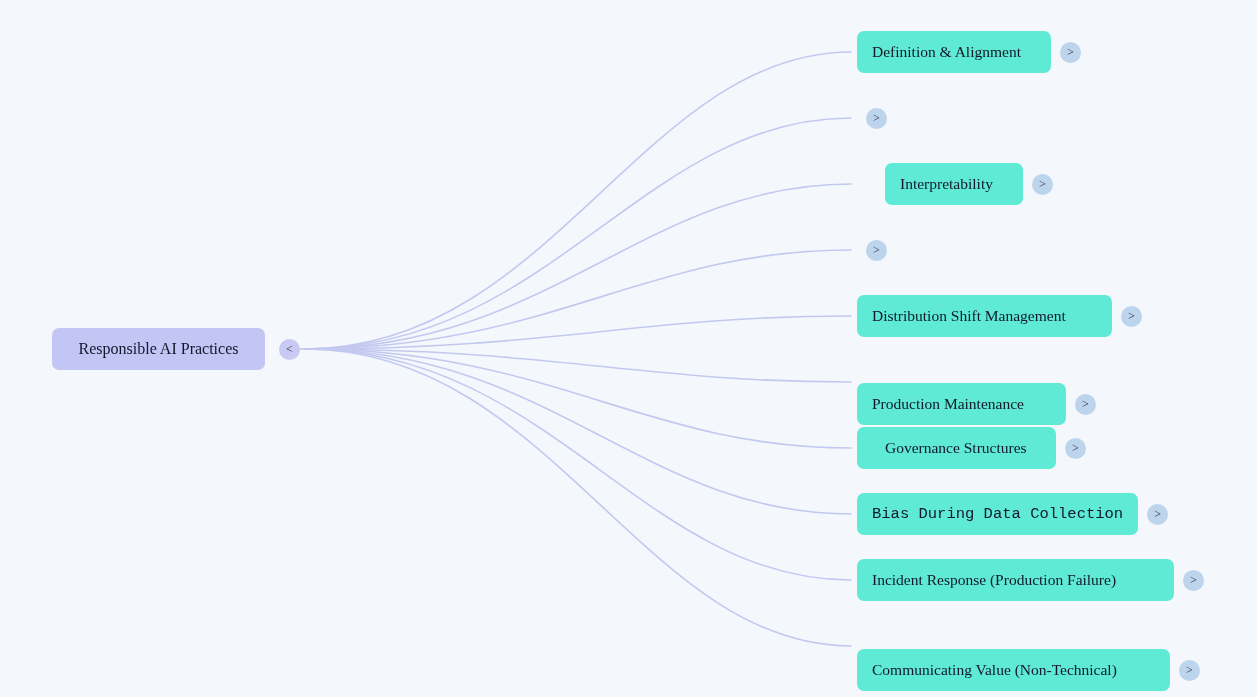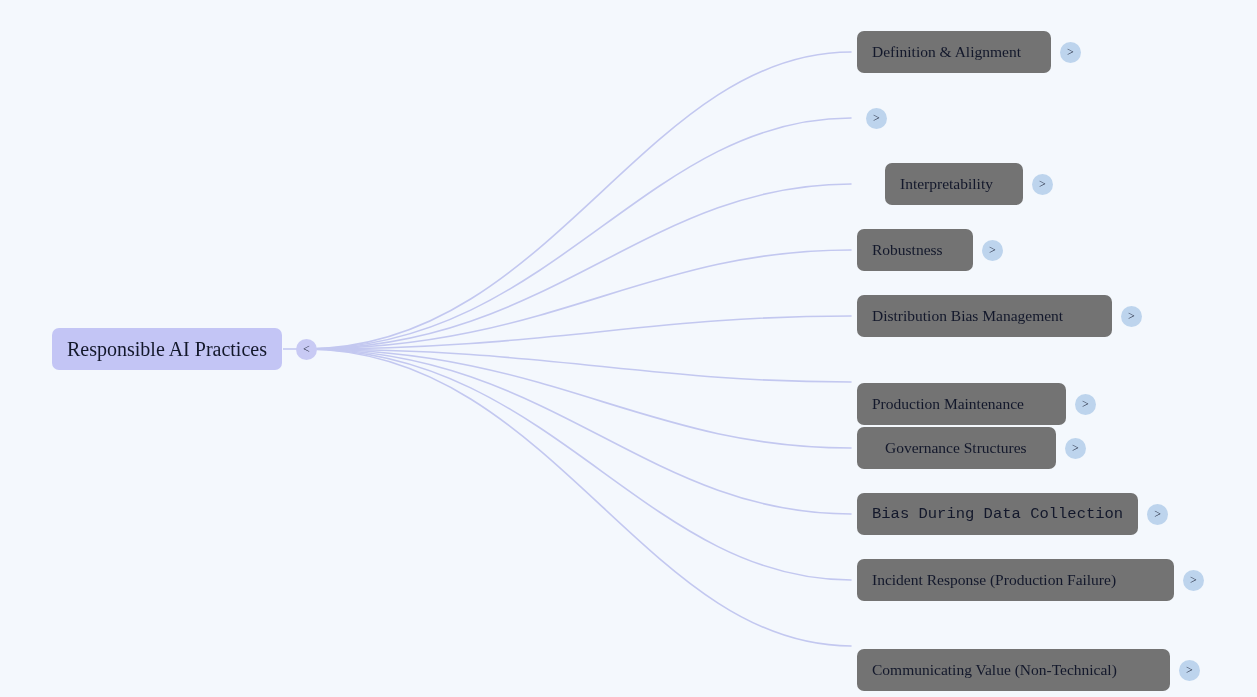--- a/index.html
+++ b/index.html
@@ -41,26 +41,26 @@
     display: flex;
     align-items: center;
     border-radius: 7px;
     padding: 0 15px;
     box-sizing: border-box;
     white-space: nowrap;
     color: #13182b;
   }
   .root-node .node-box {
     background: #c3c5f5;
-    font-size: 20px;
+    font-size: 16px;
     min-width: 213px;
     justify-content: center;
   }
   .child-node .node-box {
-    background: #737373;
+    background: #5eead4;
     font-size: 15.5px;
   }
   .toggle {
     width: 21px;
     height: 21px;
     border-radius: 50%;
     margin-left: 9px;
     display: flex;
     align-items: center;
     justify-content: center;
@@ -111,28 +111,25 @@
       <div class="node child-node" style="left: 857px; top: 118px;">
         <div class="toggle">&gt;</div>
       </div>
       <div class="node child-node" style="left: 885px; top: 184px;">
         <div class="node-box" style="min-width: 138px;">
           <span>Interpretability</span>
         </div>
         <div class="toggle">&gt;</div>
       </div>
       <div class="node child-node" style="left: 857px; top: 250px;">
-        <div class="node-box" style="min-width: 116px;">
-          <span>Robustness</span>
-        </div>
         <div class="toggle">&gt;</div>
       </div>
       <div class="node child-node" style="left: 857px; top: 316px;">
         <div class="node-box" style="min-width: 255px;">
-          <span>Distribution Bias Management</span>
+          <span>Distribution Shift Management</span>
         </div>
         <div class="toggle">&gt;</div>
       </div>
       <div class="node child-node" style="left: 857px; top: 404px;">
         <div class="node-box" style="min-width: 209px;">
           <span>Production Maintenance</span>
         </div>
         <div class="toggle">&gt;</div>
       </div>
       <div class="node child-node" style="left: 857px; top: 448px;">

